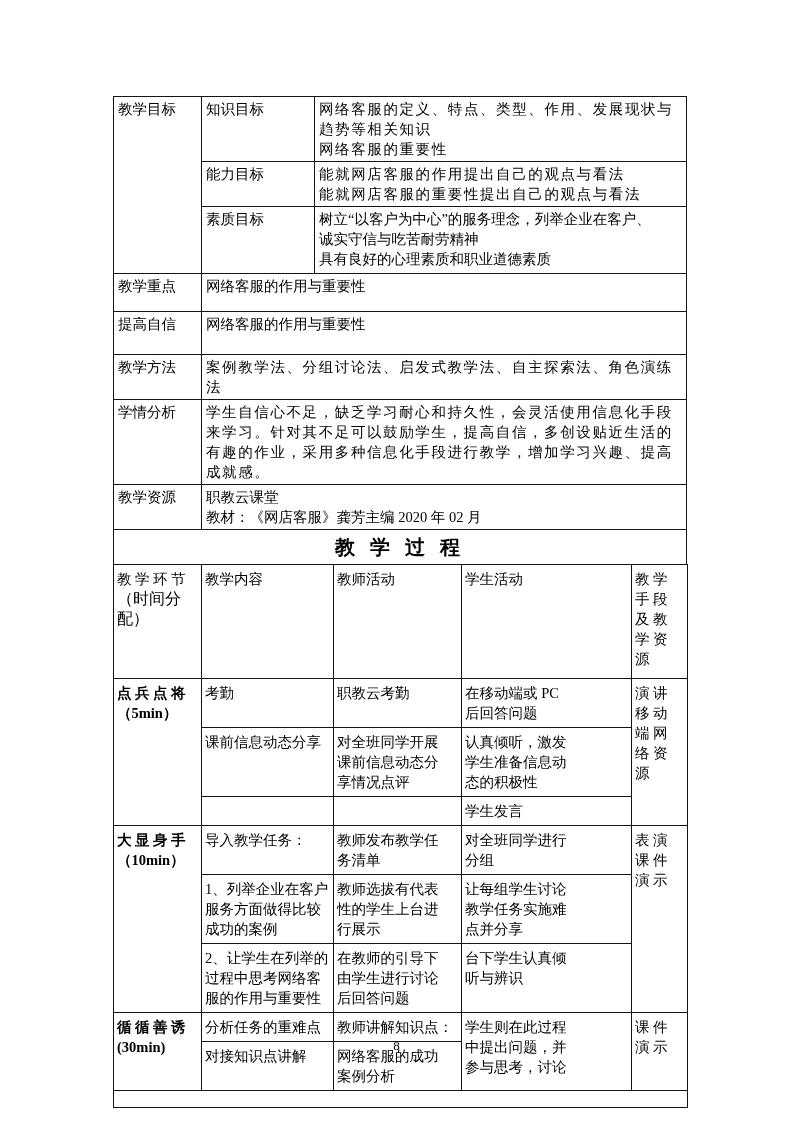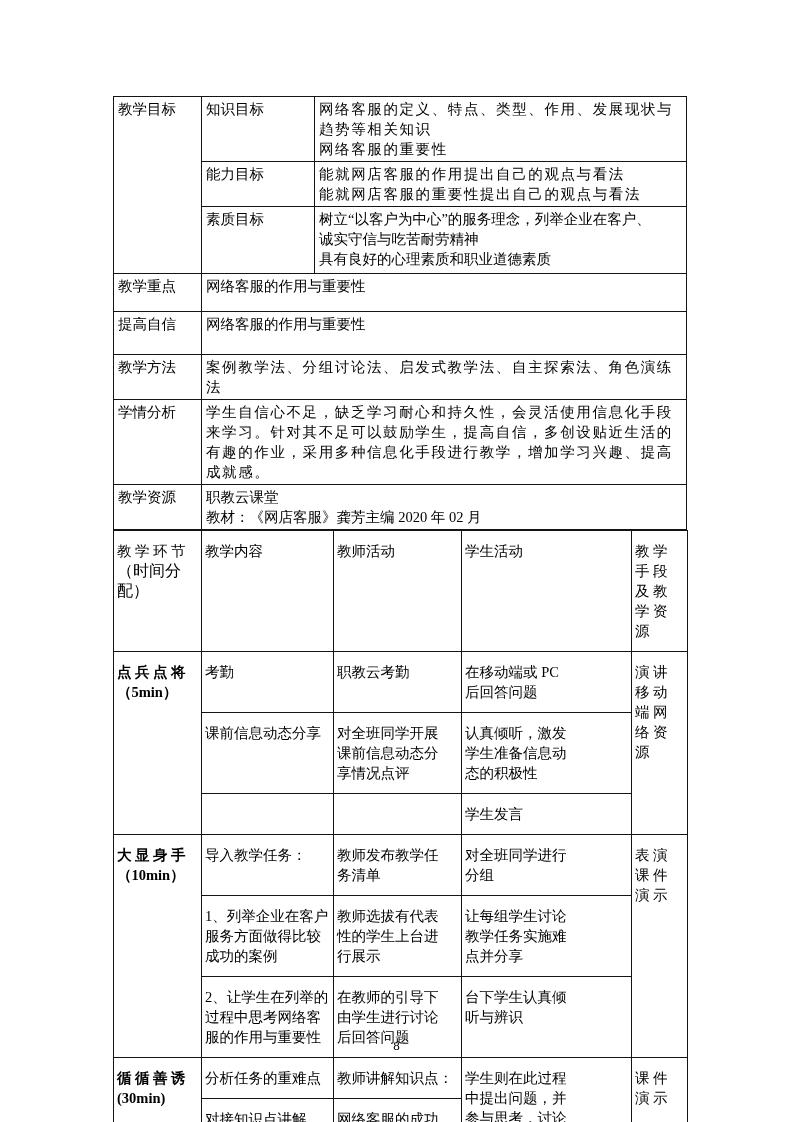--- a/index.html
+++ b/index.html
@@ -7,21 +7,21 @@
         font-family:"Liberation Serif","DejaVu Serif",serif;color:#000;}
   .doc{position:absolute;left:113px;top:96px;width:574px;}
   table.t{border-collapse:collapse;table-layout:fixed;width:574px;}
   table.t td{border:1.5px solid #141414;vertical-align:top;font-size:14.5px;line-height:20px;
              padding:2px 4px;white-space:pre-line;overflow:hidden;word-break:break-all;}
   td.lbl{padding-left:7px;}
   .wide{letter-spacing:1.6px;}
   .banner{border-left:1.5px solid #141414;border-right:1.5px solid #141414;
           height:34px;line-height:34px;text-align:center;font-weight:bold;
           font-size:20px;letter-spacing:5px;}
-  table.proc td{padding:10px 3px;}
+  table.proc td{padding:4px 3px;}
   td.stage{font-weight:bold;margin-left:40px;}
   .nm{letter-spacing:3.5px;}
   .time{letter-spacing:0;}
   .sub{font-size:16px;letter-spacing:0;}
   td.media{letter-spacing:3.5px;}
   td.spacer{padding:0;height:8px;}
   .pagenum{position:absolute;top:1038px;left:0;width:793px;text-align:center;font-size:13px;}
 </style>
 </head>
 <body>
@@ -75,20 +75,21 @@
 成就感。</td>
       </tr>
       <tr style="height:44px">
         <td class="lbl">教学资源</td>
         <td colspan="2">职教云课堂
 教材：《网店客服》龚芳主编 2020 年 02 月</td>
       </tr>
     </tbody>
       </table>
 
+    <div class="banner">教 学 过 程</div>
 
     <table class="t proc">
       <colgroup>
           <col style="width:88px">
           <col style="width:132px">
           <col style="width:128px">
           <col style="width:170px">
           <col style="width:56px">
         </colgroup>
       <tbody>

